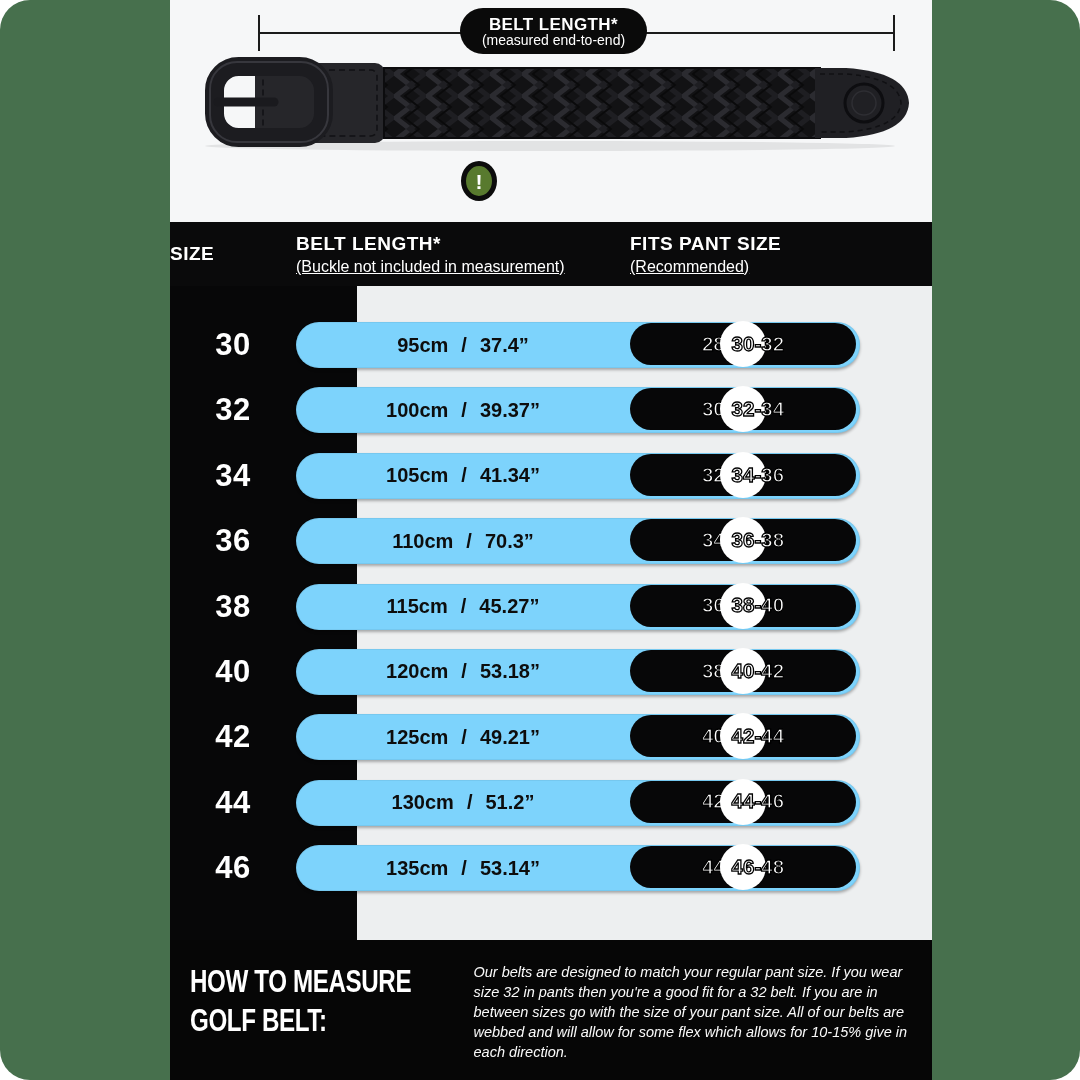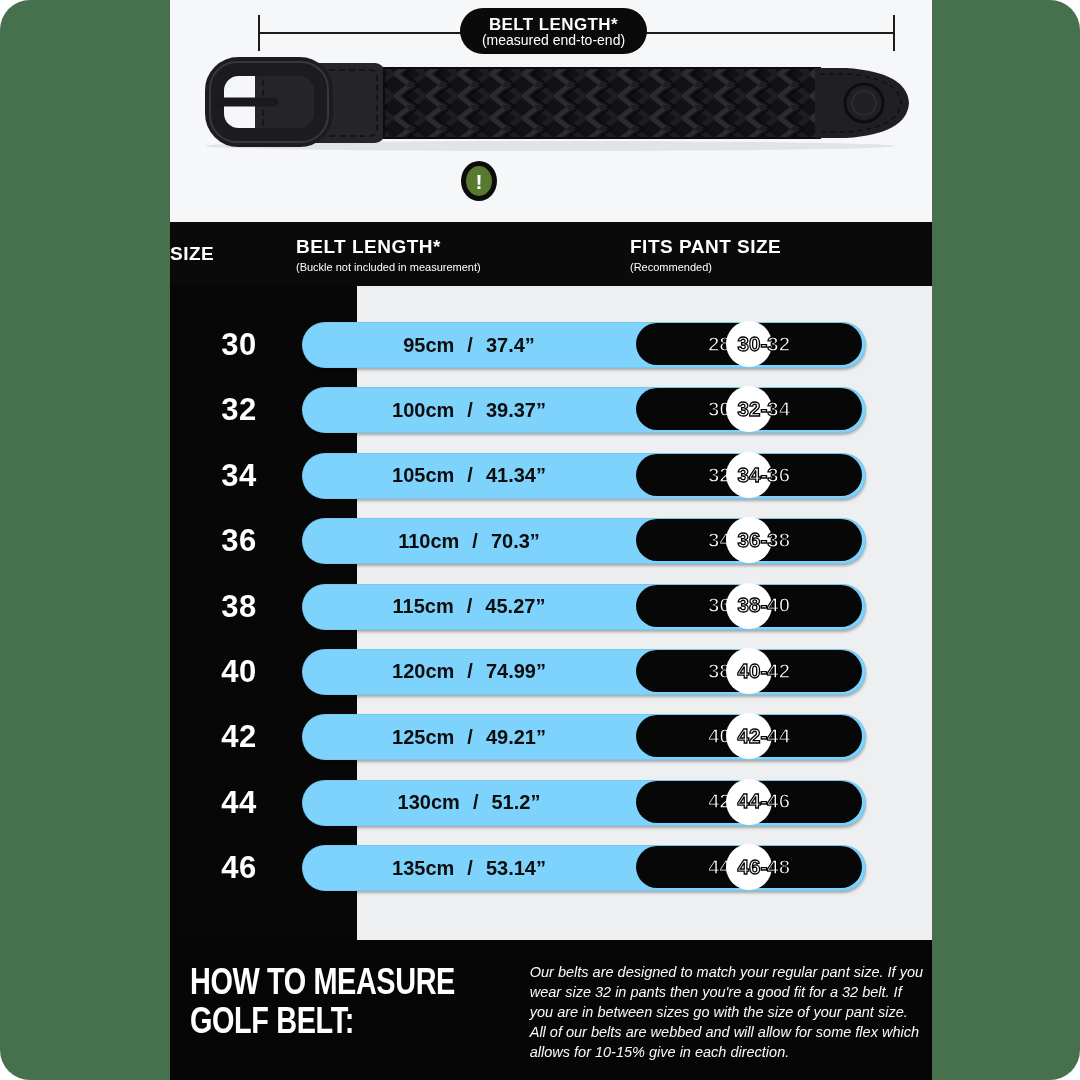--- a/index.html
+++ b/index.html
@@ -30,45 +30,45 @@
   .stretch-text{font-size:23px;font-weight:bold;color:#0b0b0b;letter-spacing:.2px;}
   .cond{display:inline-block;transform:scaleX(.78);transform-origin:0 50%;white-space:nowrap;}
 
   
   .thead{position:relative;width:762px;height:64px;background:var(--black);}
   .h-col{position:absolute;top:0;height:100%;display:flex;flex-direction:column;align-items:flex-start;justify-content:center;gap:3px;color:#fff;}
   .h-size{left:0;width:126px;}
   .h-len{left:126px;width:360px;}
   .h-fits{left:460px;width:228px;}
   .h-main{font-size:19px;font-weight:bold;letter-spacing:.5px;}
-  .h-sub{font-size:11px;font-weight:normal;}
+  .h-sub{font-size:16px;font-weight:normal;text-decoration:underline;}
 
   
   .tbody{position:relative;width:762px;height:654px;background:var(--bodygray);}
   .size-col-bg{position:absolute;left:0;top:0;width:187px;height:100%;background:#070708;}
   .rows{position:relative;padding-top:36px;}
-  .row{display:flex;align-items:center;height:46px;margin-bottom:19.4px;margin-left:6px;}
+  .row{display:flex;align-items:center;height:46px;margin-bottom:19.4px;}
   .size{width:126px;text-align:center;color:#fff;font-size:31px;font-weight:bold;letter-spacing:.5px;}
   .pill{position:relative;width:564px;height:46px;background:#7dd3fc;border-radius:23px;
     box-shadow:0 2px 3px rgba(0,0,0,.3), inset 0 0 0 1px rgba(0,0,0,.05);}
   .len{position:absolute;left:0;top:0;width:334px;height:100%;display:flex;align-items:center;justify-content:center;
     font-size:20px;font-weight:bold;color:#0d0d0d;}
   .len .sep{margin:0 13px;}
   .fits{position:absolute;left:334px;top:1px;width:226px;height:42px;background:#070708;border-radius:21px;
     display:flex;align-items:center;justify-content:center;
     font-size:20.5px;font-weight:bold;color:#fff;-webkit-text-stroke:1.3px #000;}
   .fits .num,.fits .dash{position:relative;z-index:1;line-height:1;}
   .fits .mid{z-index:1;}
   .fits .mid::before{content:"";position:absolute;left:50%;top:50%;transform:translate(-50%,-50%);
     width:46px;height:46px;background:#fff;border-radius:50%;z-index:-1;}
 
   
   .footer{position:relative;width:762px;height:140px;background:#060606;display:flex;box-sizing:border-box;
     padding:22px 8px 0 20px;}
-  .f-head{flex:0 0 203px;color:#fff;font-weight:bold;font-size:37px;line-height:39px;letter-spacing:-.5px;}
+  .f-head{flex:0 0 203px;color:#fff;font-weight:bold;font-size:31px;line-height:39px;letter-spacing:-.5px;}
   .f-body{flex:1;color:#fafafa;font-size:14.5px;line-height:20px;}
   .f-body p{margin:0;font-style:italic;}
   .f-body p + p{margin-top:15px;}
 </style>
 </head>
 <body>
 
 <div class="stage">
   <div class="content">
 
@@ -219,21 +219,21 @@
               </div>
     </div>
   </div>
 
   <div class="row">
     <div class="size">40</div>
     <div class="pill">
       <div class="len">
         <span>120cm</span>
                 <span class="sep">/</span>
-                <span>74.99”</span>
+                <span>53.18”</span>
       </div>
       <div class="fits">
                 <span class="num">38</span>
                 <span class="dash">-</span>
                 <span class="num mid">40</span>
                 <span class="dash">-</span>
                 <span class="num">42</span>
               </div>
     </div>
   </div>

